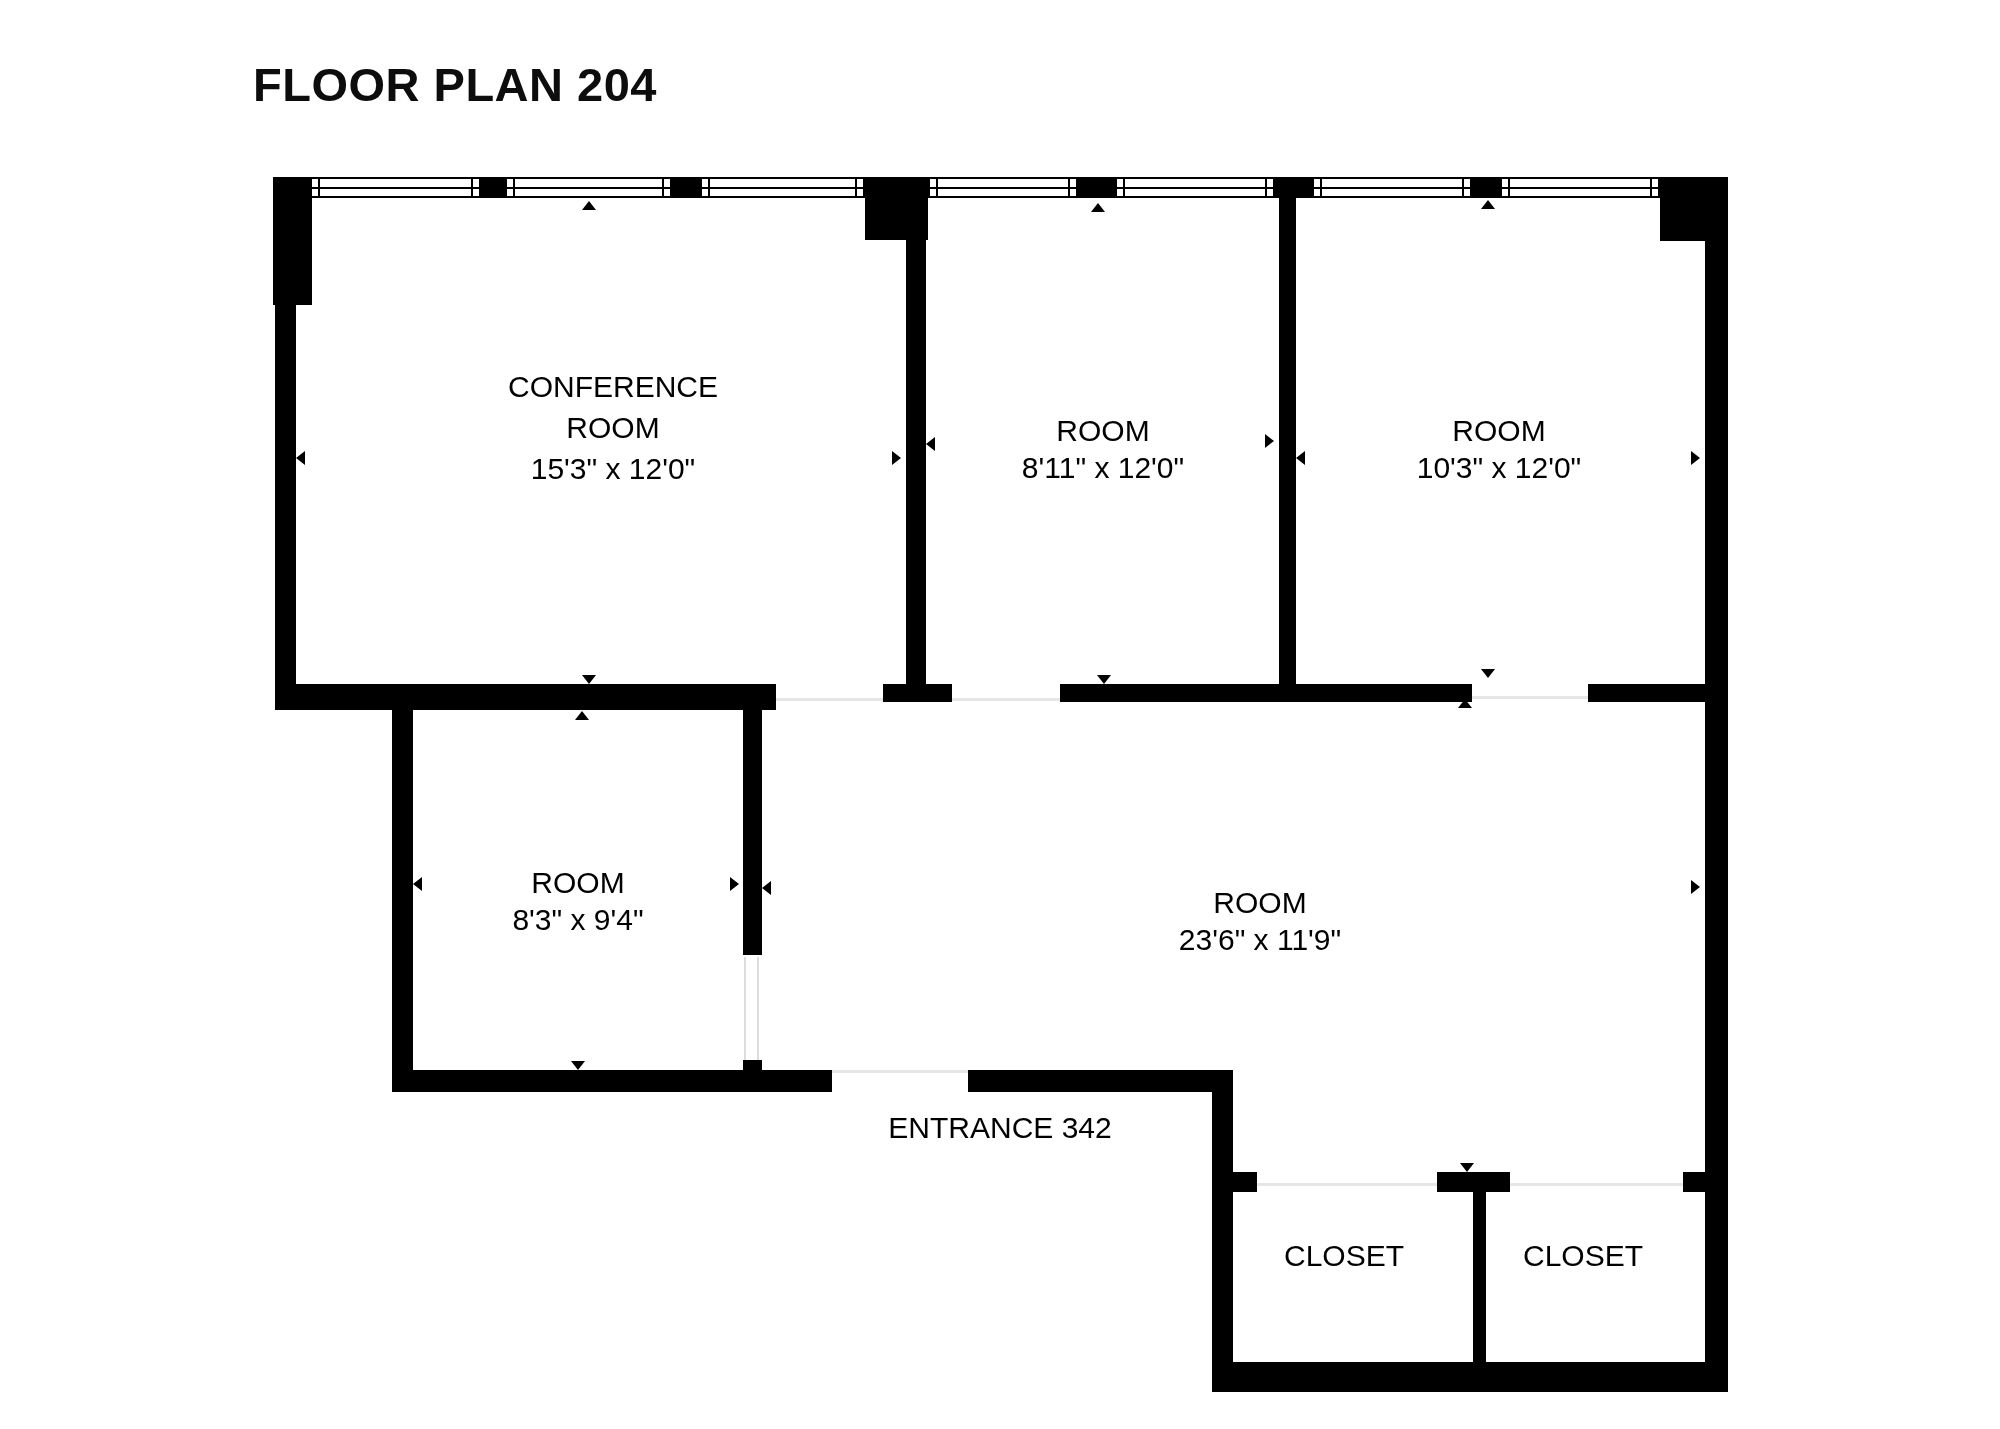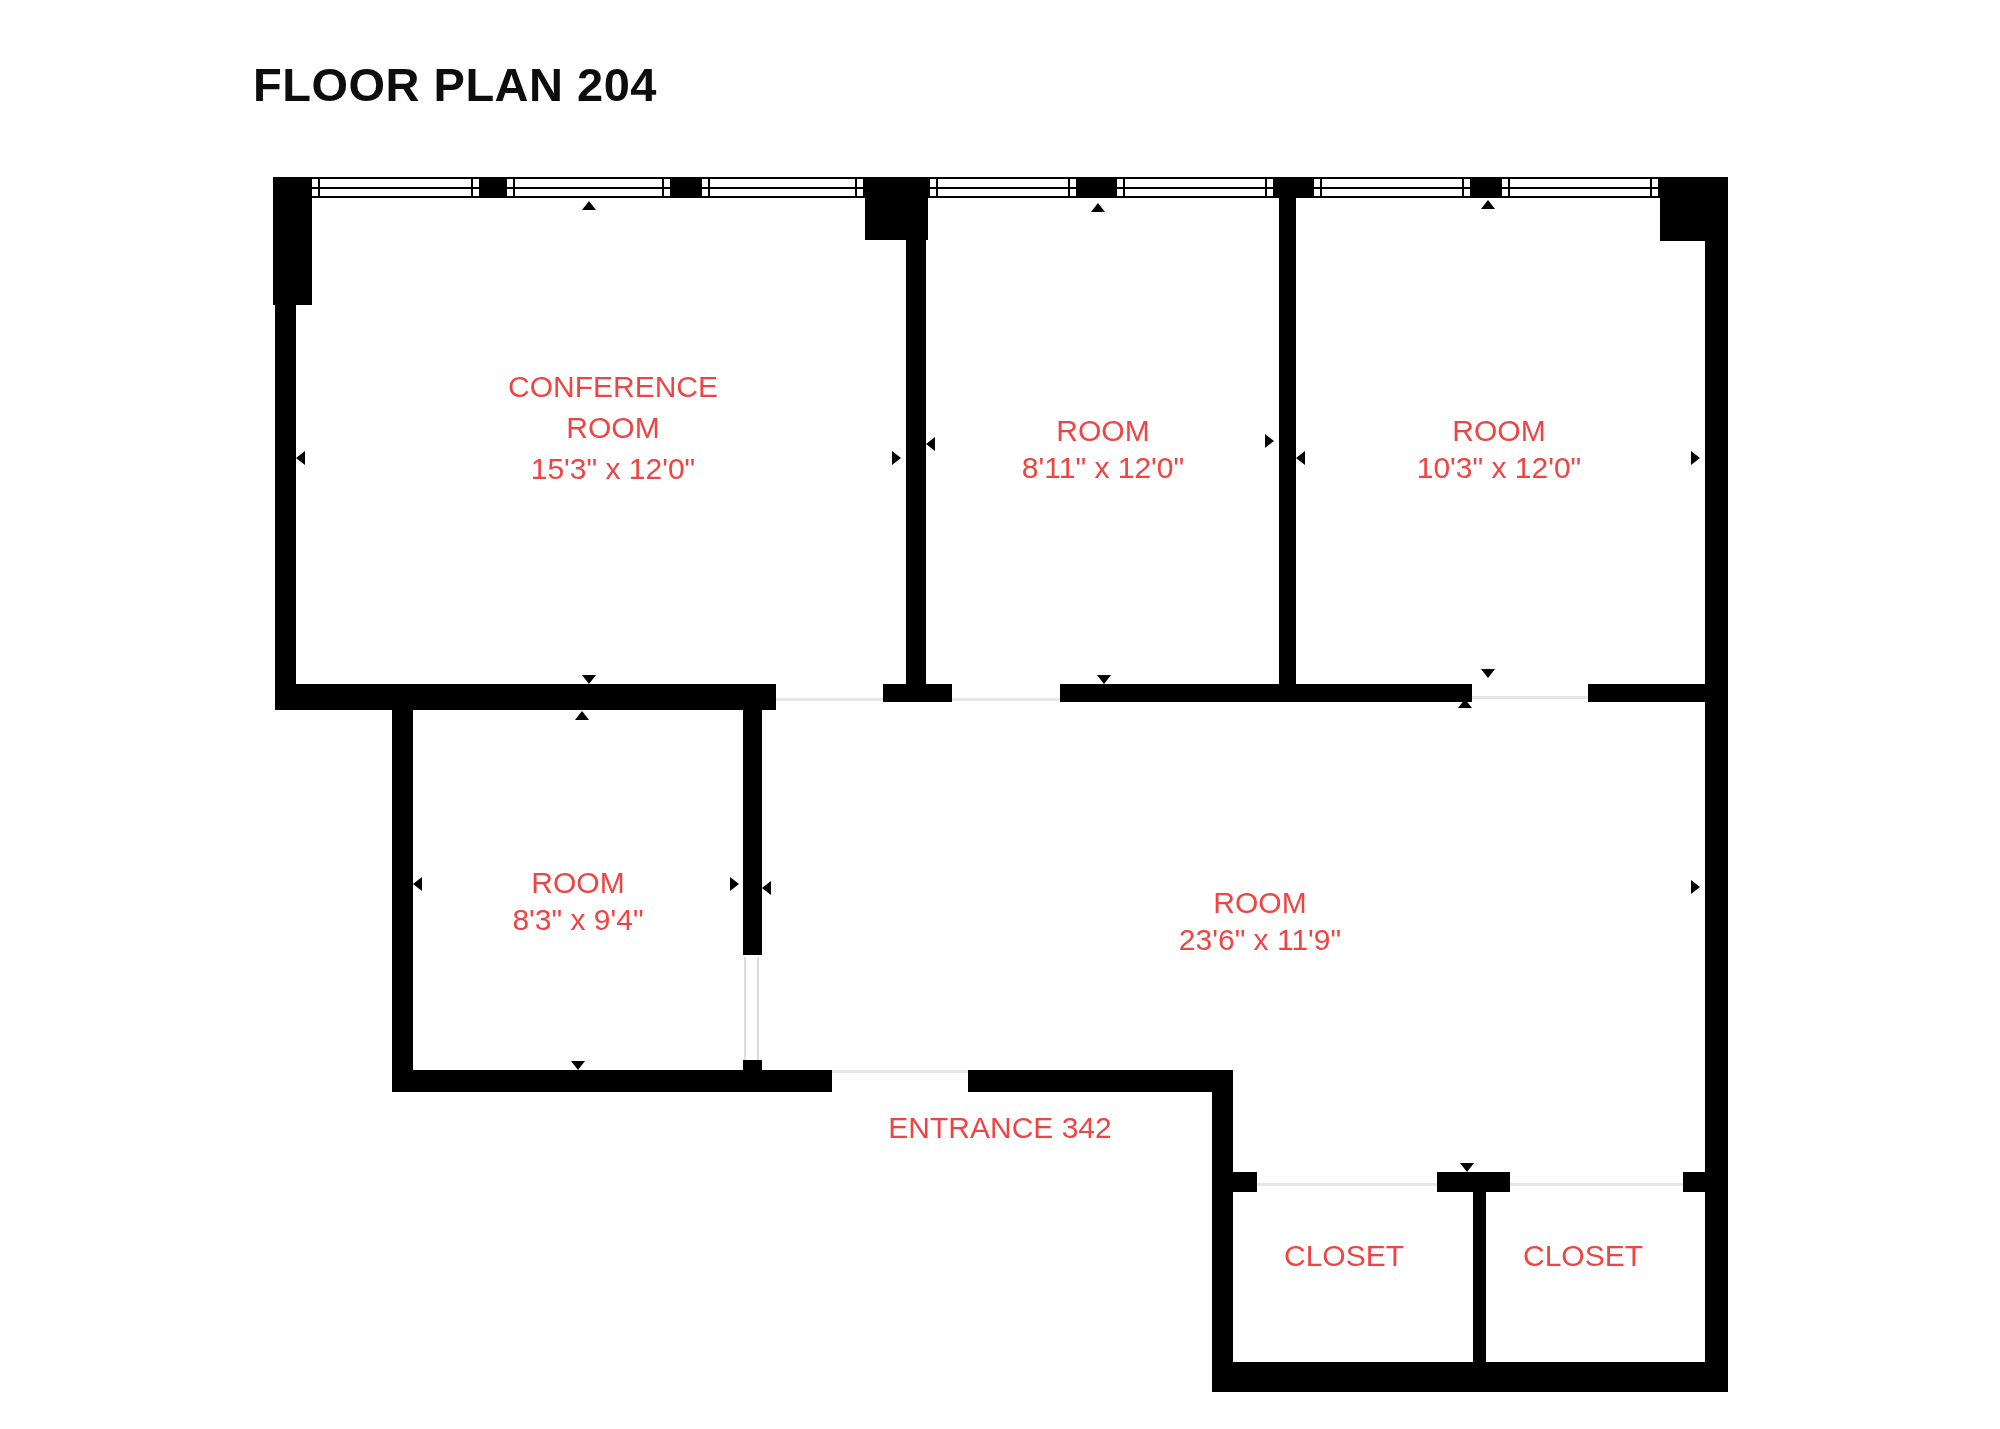--- a/index.html
+++ b/index.html
@@ -11,21 +11,21 @@
   .window .post{position:absolute;top:-2px;bottom:-2px;width:2px;background:#000;}
   .window .pl{left:6px;}
   .window .pr{right:6px;}
   .threshold{position:absolute;background:#e6e6e6;}
   .jamb{position:absolute;background:#dcdcdc;}
   .tri{position:absolute;width:0;height:0;}
   .tri.up{border-left:7px solid transparent;border-right:7px solid transparent;border-bottom:9px solid #000;}
   .tri.down{border-left:7px solid transparent;border-right:7px solid transparent;border-top:9px solid #000;}
   .tri.left{border-top:7px solid transparent;border-bottom:7px solid transparent;border-right:9px solid #000;}
   .tri.right{border-top:7px solid transparent;border-bottom:7px solid transparent;border-left:9px solid #000;}
-  .room-label{position:absolute;text-align:center;font-size:30px;color:#ef4444;}
+  .room-label{position:absolute;text-align:center;font-size:30px;color:#000000;}
   .room-label span{display:block;line-height:var(--lh,37px);white-space:nowrap;}
 </style>
 </head>
 <body>
 
 <div class="canvas">
 
   <h1 class="title">FLOOR PLAN 204</h1>
 
   <div class="wall" style="left:273px;top:177px;width:39px;height:128px"></div>

